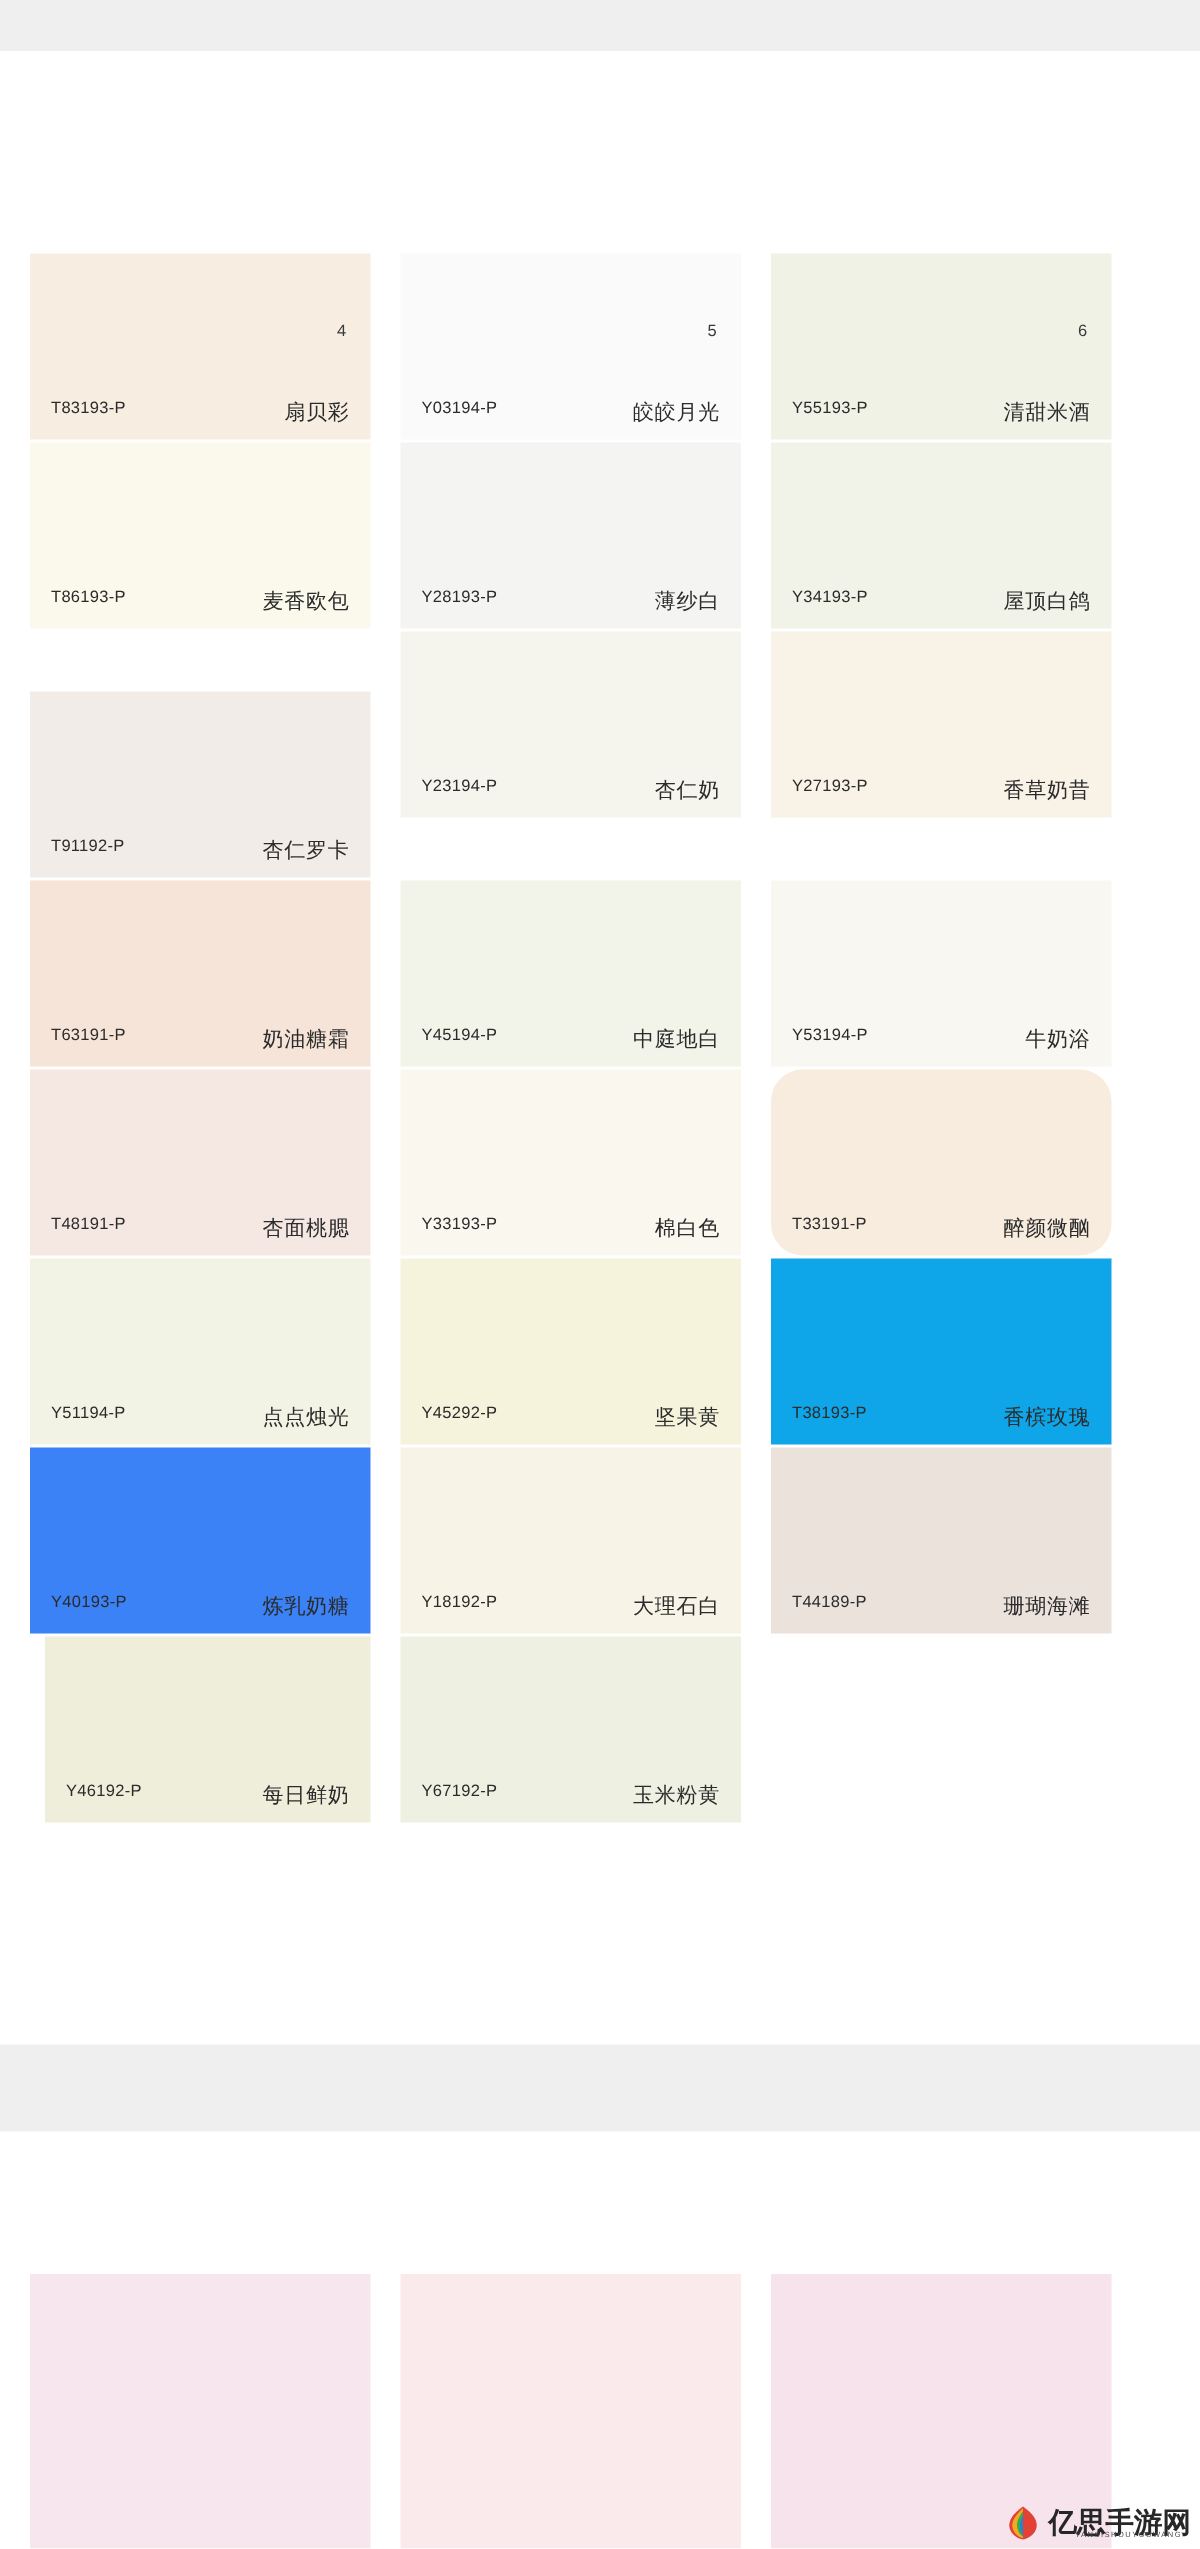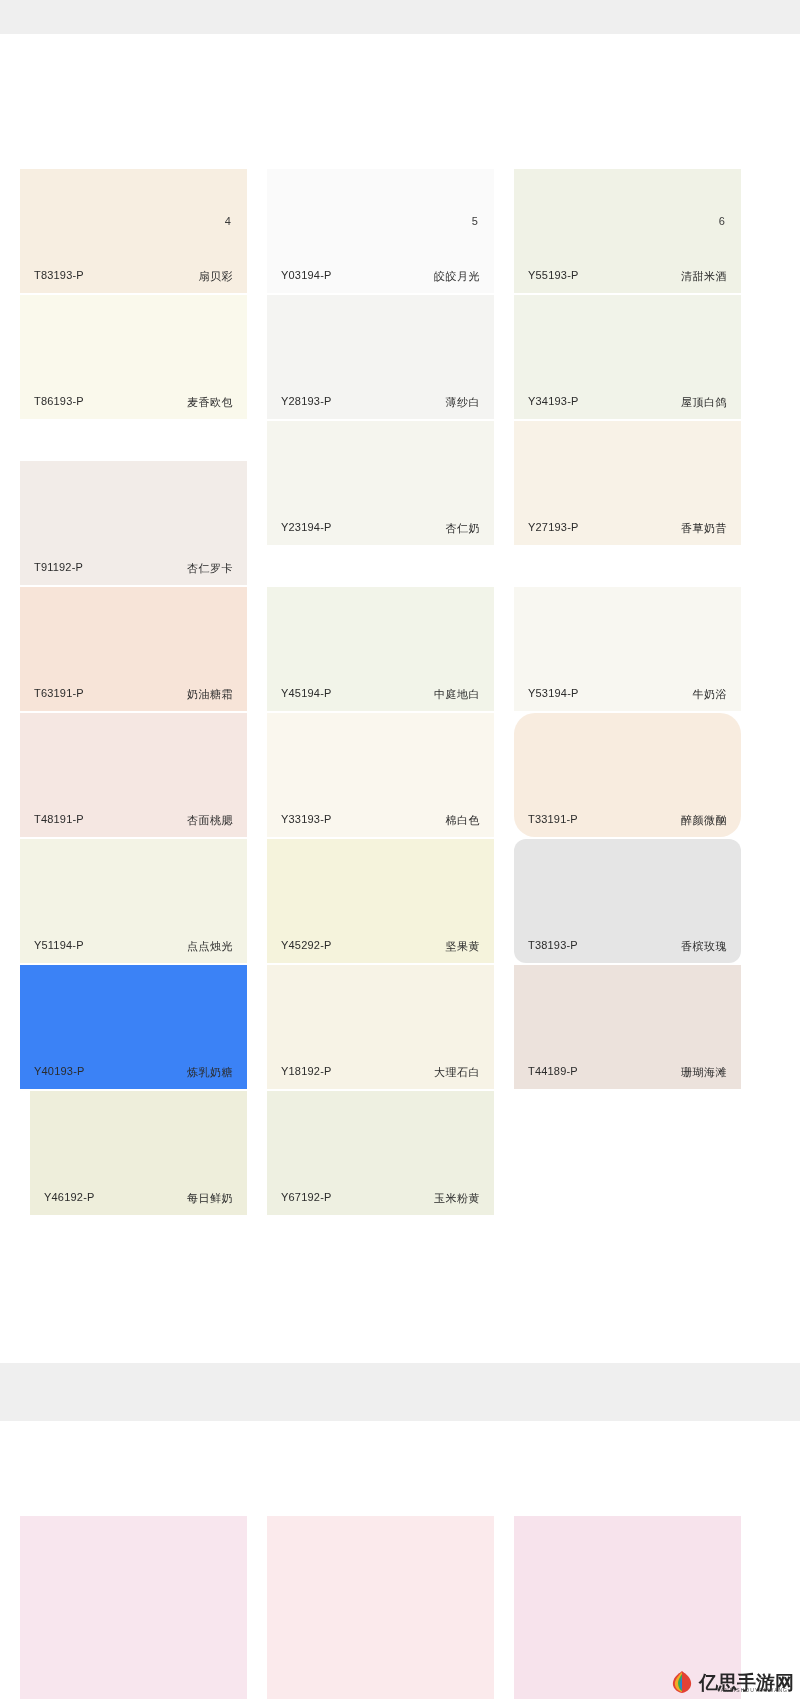--- a/index.html
+++ b/index.html
@@ -63,21 +63,21 @@
     padding: 0 14px;
     box-sizing: border-box;
   }
   .code {
     font-size: 11px;
     color: #2b2b2b;
     letter-spacing: 0.2px;
     white-space: nowrap;
   }
   .cname {
-    font-size: 11px;
+    font-size: 14px;
     color: #2b2b2b;
     letter-spacing: 0.5px;
     white-space: nowrap;
   }
 
   
   .grid-bottom {
     position: absolute;
     left: 20px;
     top: 1516px;
@@ -231,21 +231,21 @@
           <span class="code">Y51194-P</span>
           <span class="cname">点点烛光</span>
         </div>
       </div>
       <div class="cell" style="background: rgb(245, 243, 220);">
         <div class="cell-labels">
           <span class="code">Y45292-P</span>
           <span class="cname">坚果黄</span>
         </div>
       </div>
-      <div class="cell" style="background: #e5e5e5; border-radius: 12px;">
+      <div class="cell" style="background: #0ea5e9;">
         <div class="cell-labels">
           <span class="code">T38193-P</span>
           <span class="cname">香槟玫瑰</span>
         </div>
       </div>
       <div class="cell" style="background: #3b82f6;">
         <div class="cell-labels">
           <span class="code">Y40193-P</span>
           <span class="cname">炼乳奶糖</span>
         </div>

